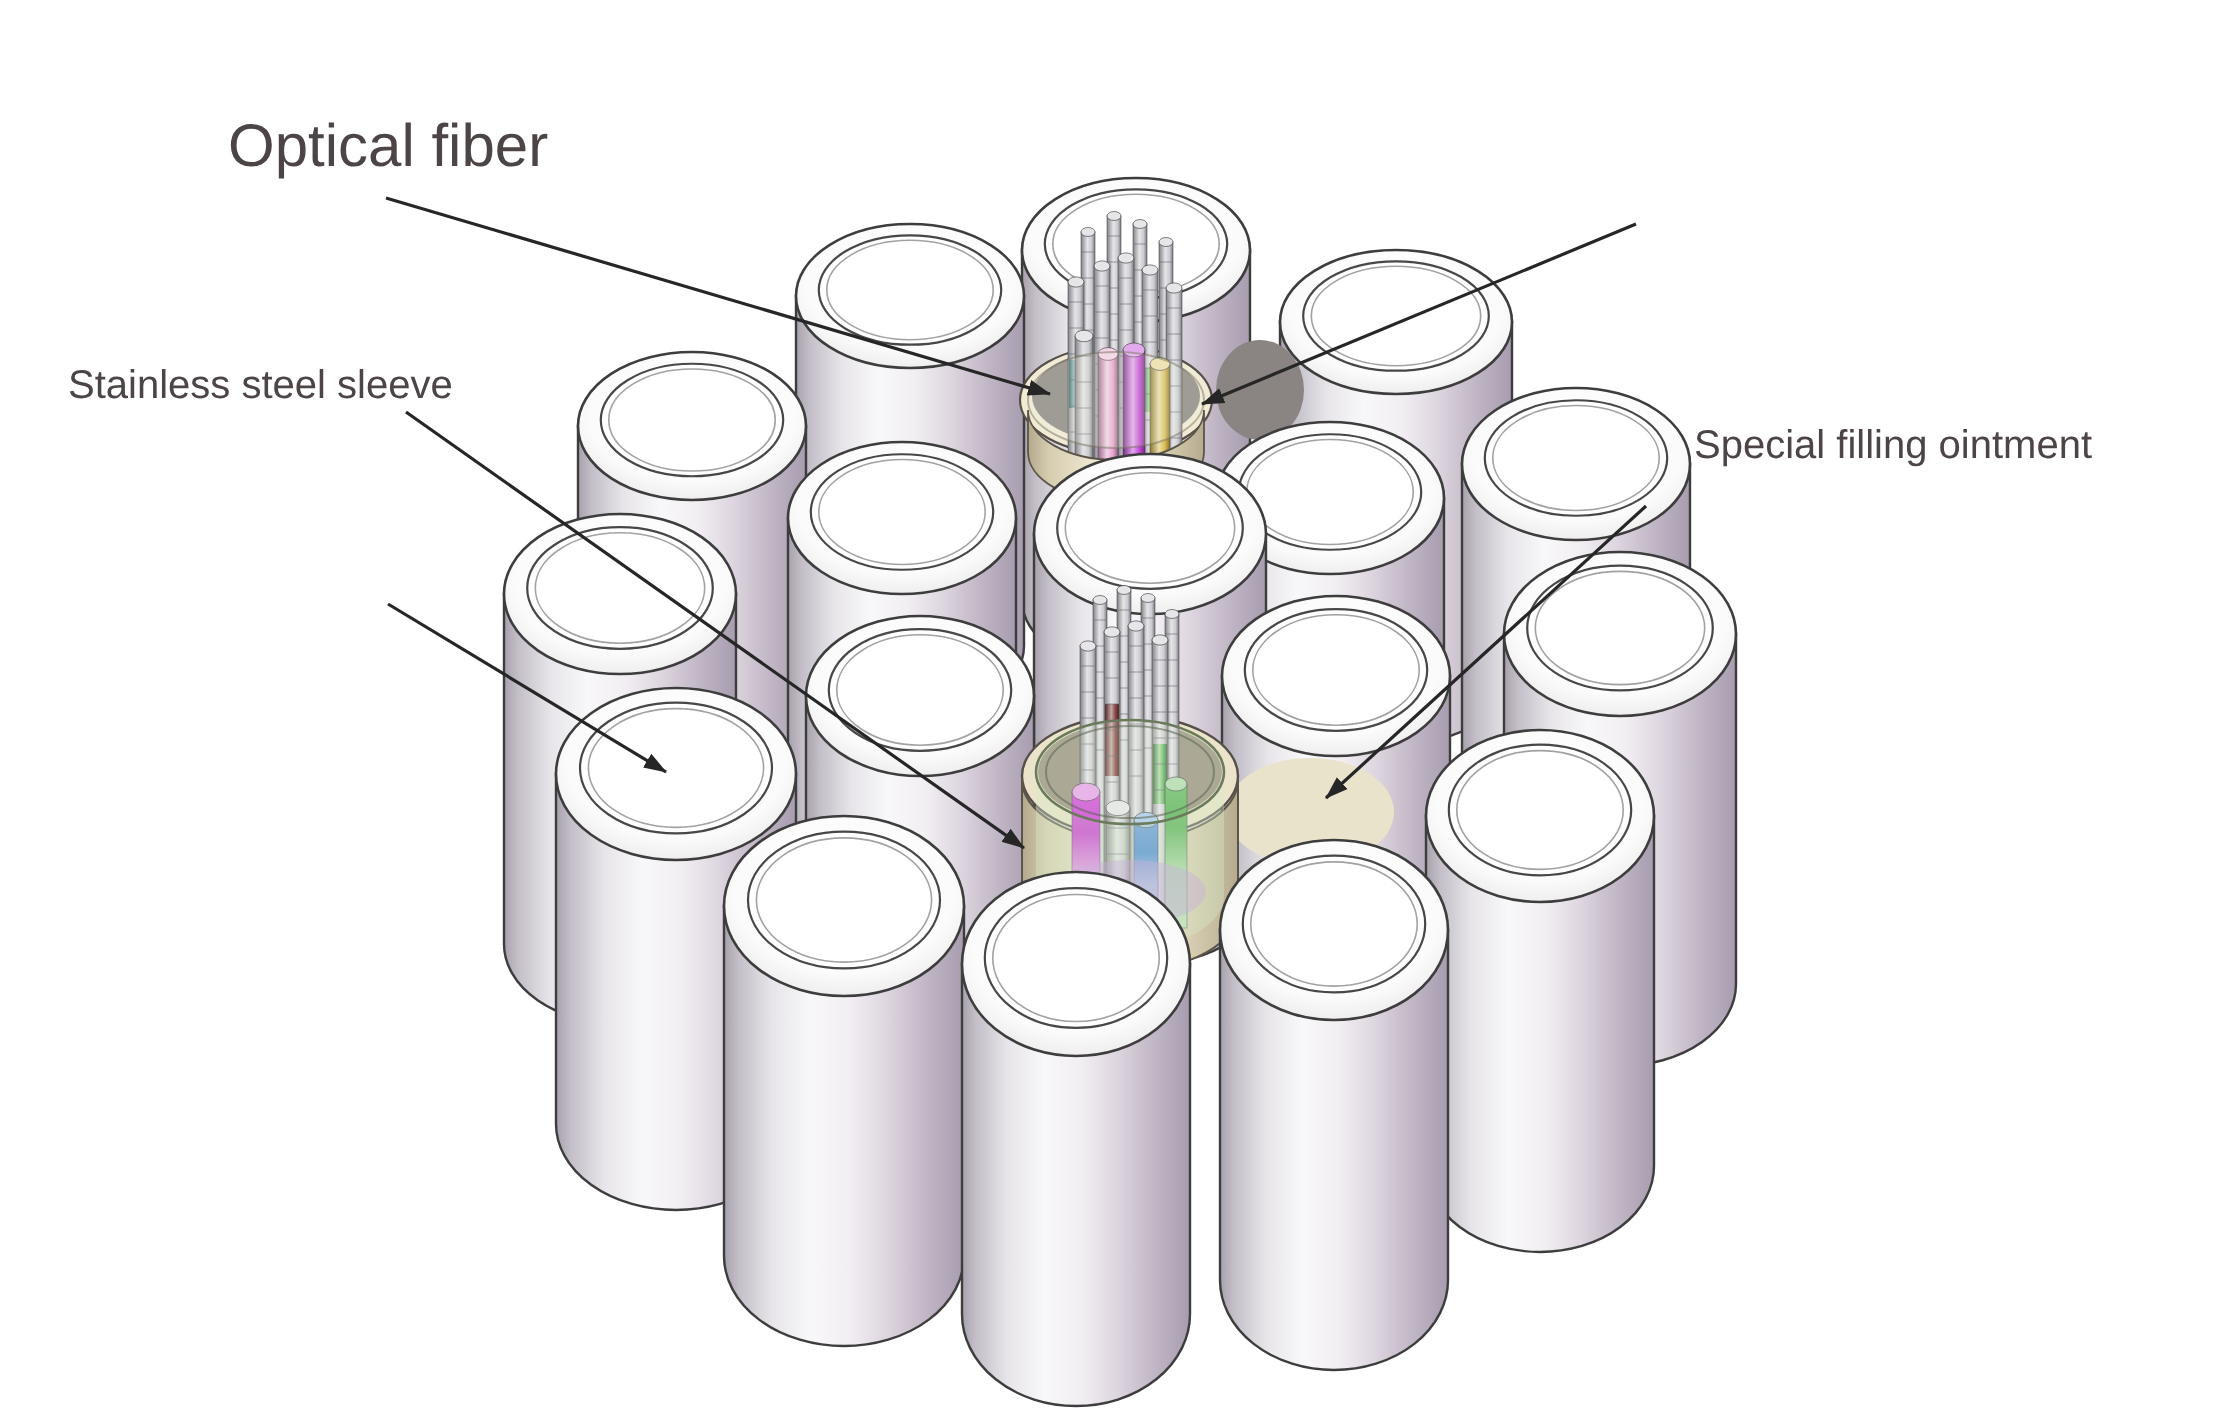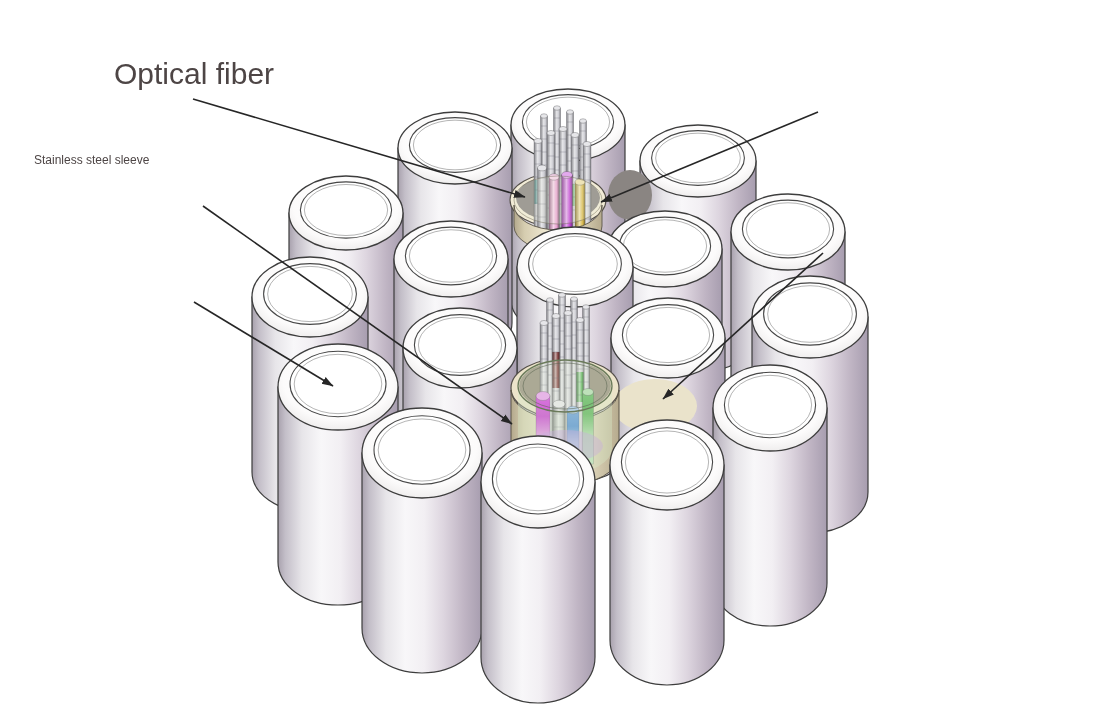--- a/index.html
+++ b/index.html
@@ -2,21 +2,21 @@
 <html><head>
 <meta charset="utf-8">
 <style>
   html,body{margin:0;padding:0;background:#ffffff;}
   #stage{position:relative;width:1092px;height:713px;background:#ffffff;overflow:hidden;
          font-family:"Liberation Sans",sans-serif;}
   #scene-svg{position:absolute;left:0;top:0;}
   .lbl{position:absolute;color:#4d4545;white-space:nowrap;}
   #lbl-optical{left:114px;top:57px;font-size:30px;}
   #lbl-cream{left:836px;top:74px;font-size:30px;}
-  #lbl-sleeve{left:34px;top:153px;font-size:12px;}
+  #lbl-sleeve{left:34px;top:182px;font-size:20px;}
   #lbl-alum{left:62px;top:255px;font-size:16px;line-height:1.5;white-space:normal;width:132px;}
   #lbl-ointment{left:847px;top:212px;font-size:20px;}
 </style>
 </head>
 <body>
 
 <div id="stage">
   <svg id="scene-svg" width="1120" height="713" viewBox="0 0 1120 713">
     <defs>
       <linearGradient id="bodyG" x1="0" y1="0" x2="1" y2="0">
@@ -442,13 +442,14 @@
         <line x1="193" y1="99" x2="525" y2="197" stroke="#262626" stroke-width="1.6" marker-end="url(#ah)"></line>
         <line x1="818" y1="112" x2="601" y2="202" stroke="#262626" stroke-width="1.6" marker-end="url(#ah)"></line>
         <line x1="203" y1="206" x2="512" y2="424" stroke="#262626" stroke-width="1.6" marker-end="url(#ah)"></line>
         <line x1="194" y1="302" x2="333" y2="386" stroke="#262626" stroke-width="1.6" marker-end="url(#ah)"></line>
         <line x1="823" y1="253" x2="663" y2="399" stroke="#262626" stroke-width="1.6" marker-end="url(#ah)"></line>
       </g>
   </svg>
 
   <div class="lbl" id="lbl-optical">Optical fiber</div>
   <div class="lbl" id="lbl-sleeve">Stainless steel sleeve</div>
+  <div class="lbl" id="lbl-ointment">Special filling ointment</div>
 </div>
 
 </body></html>

